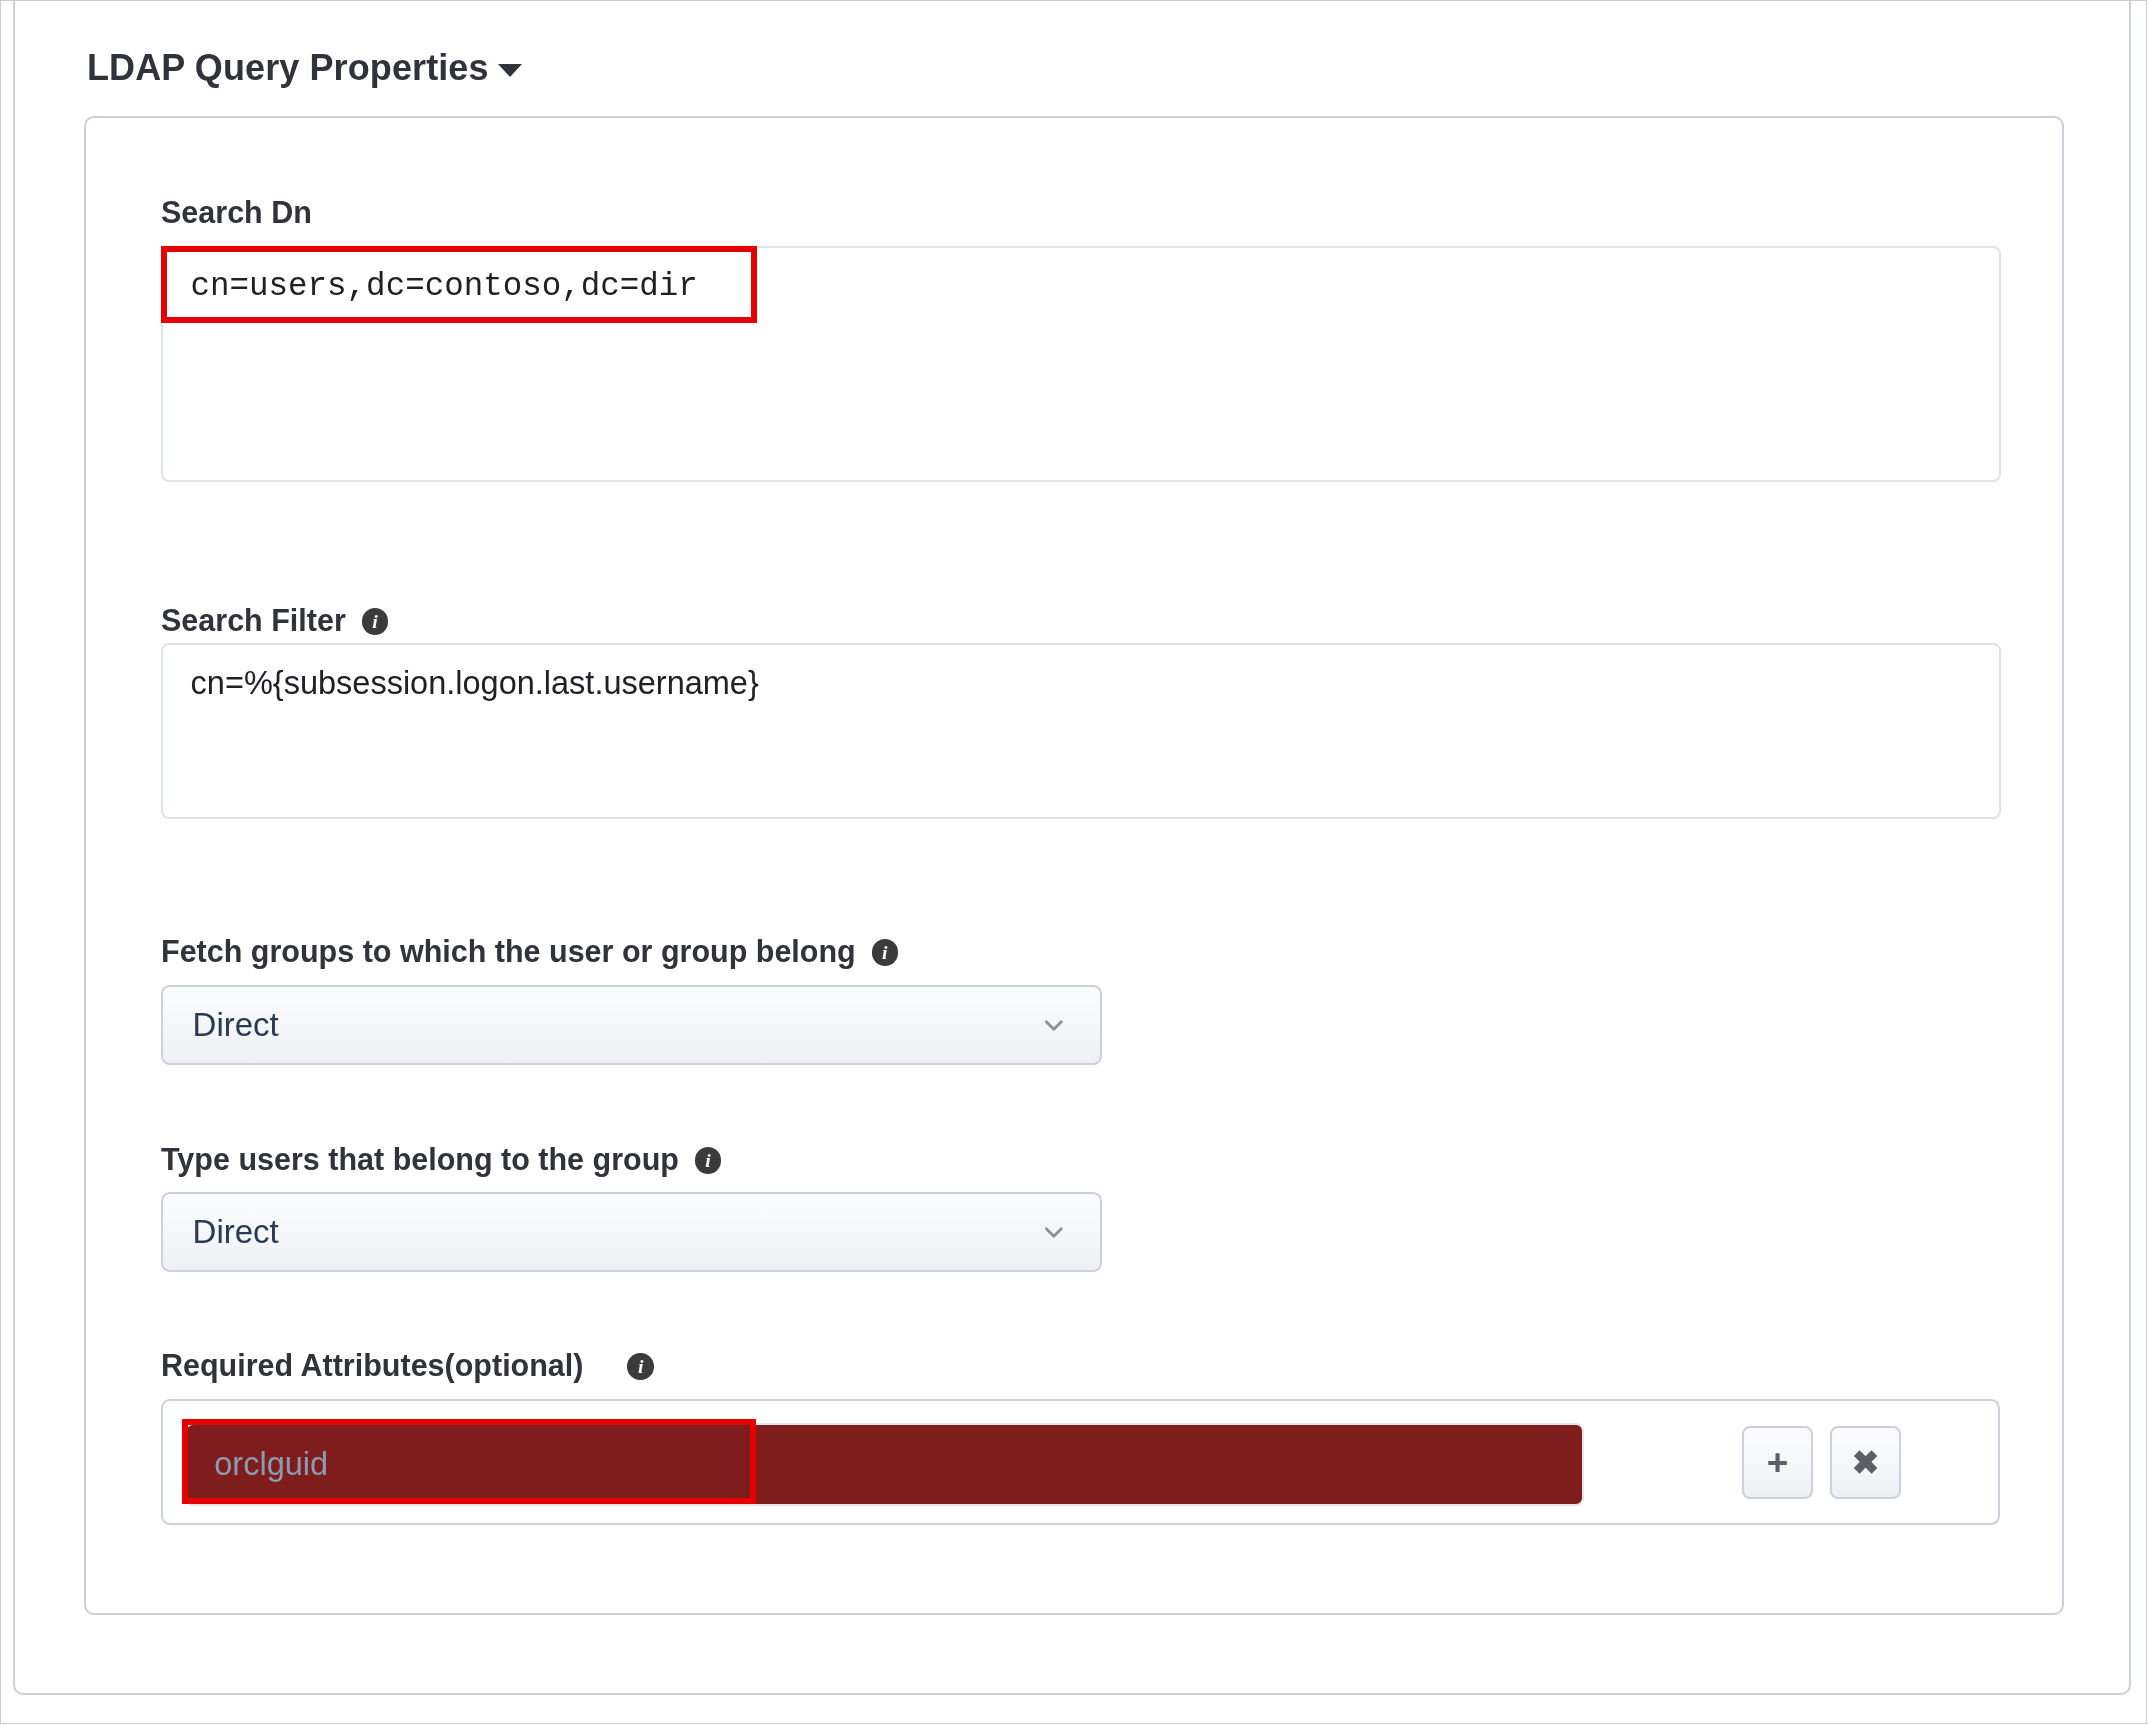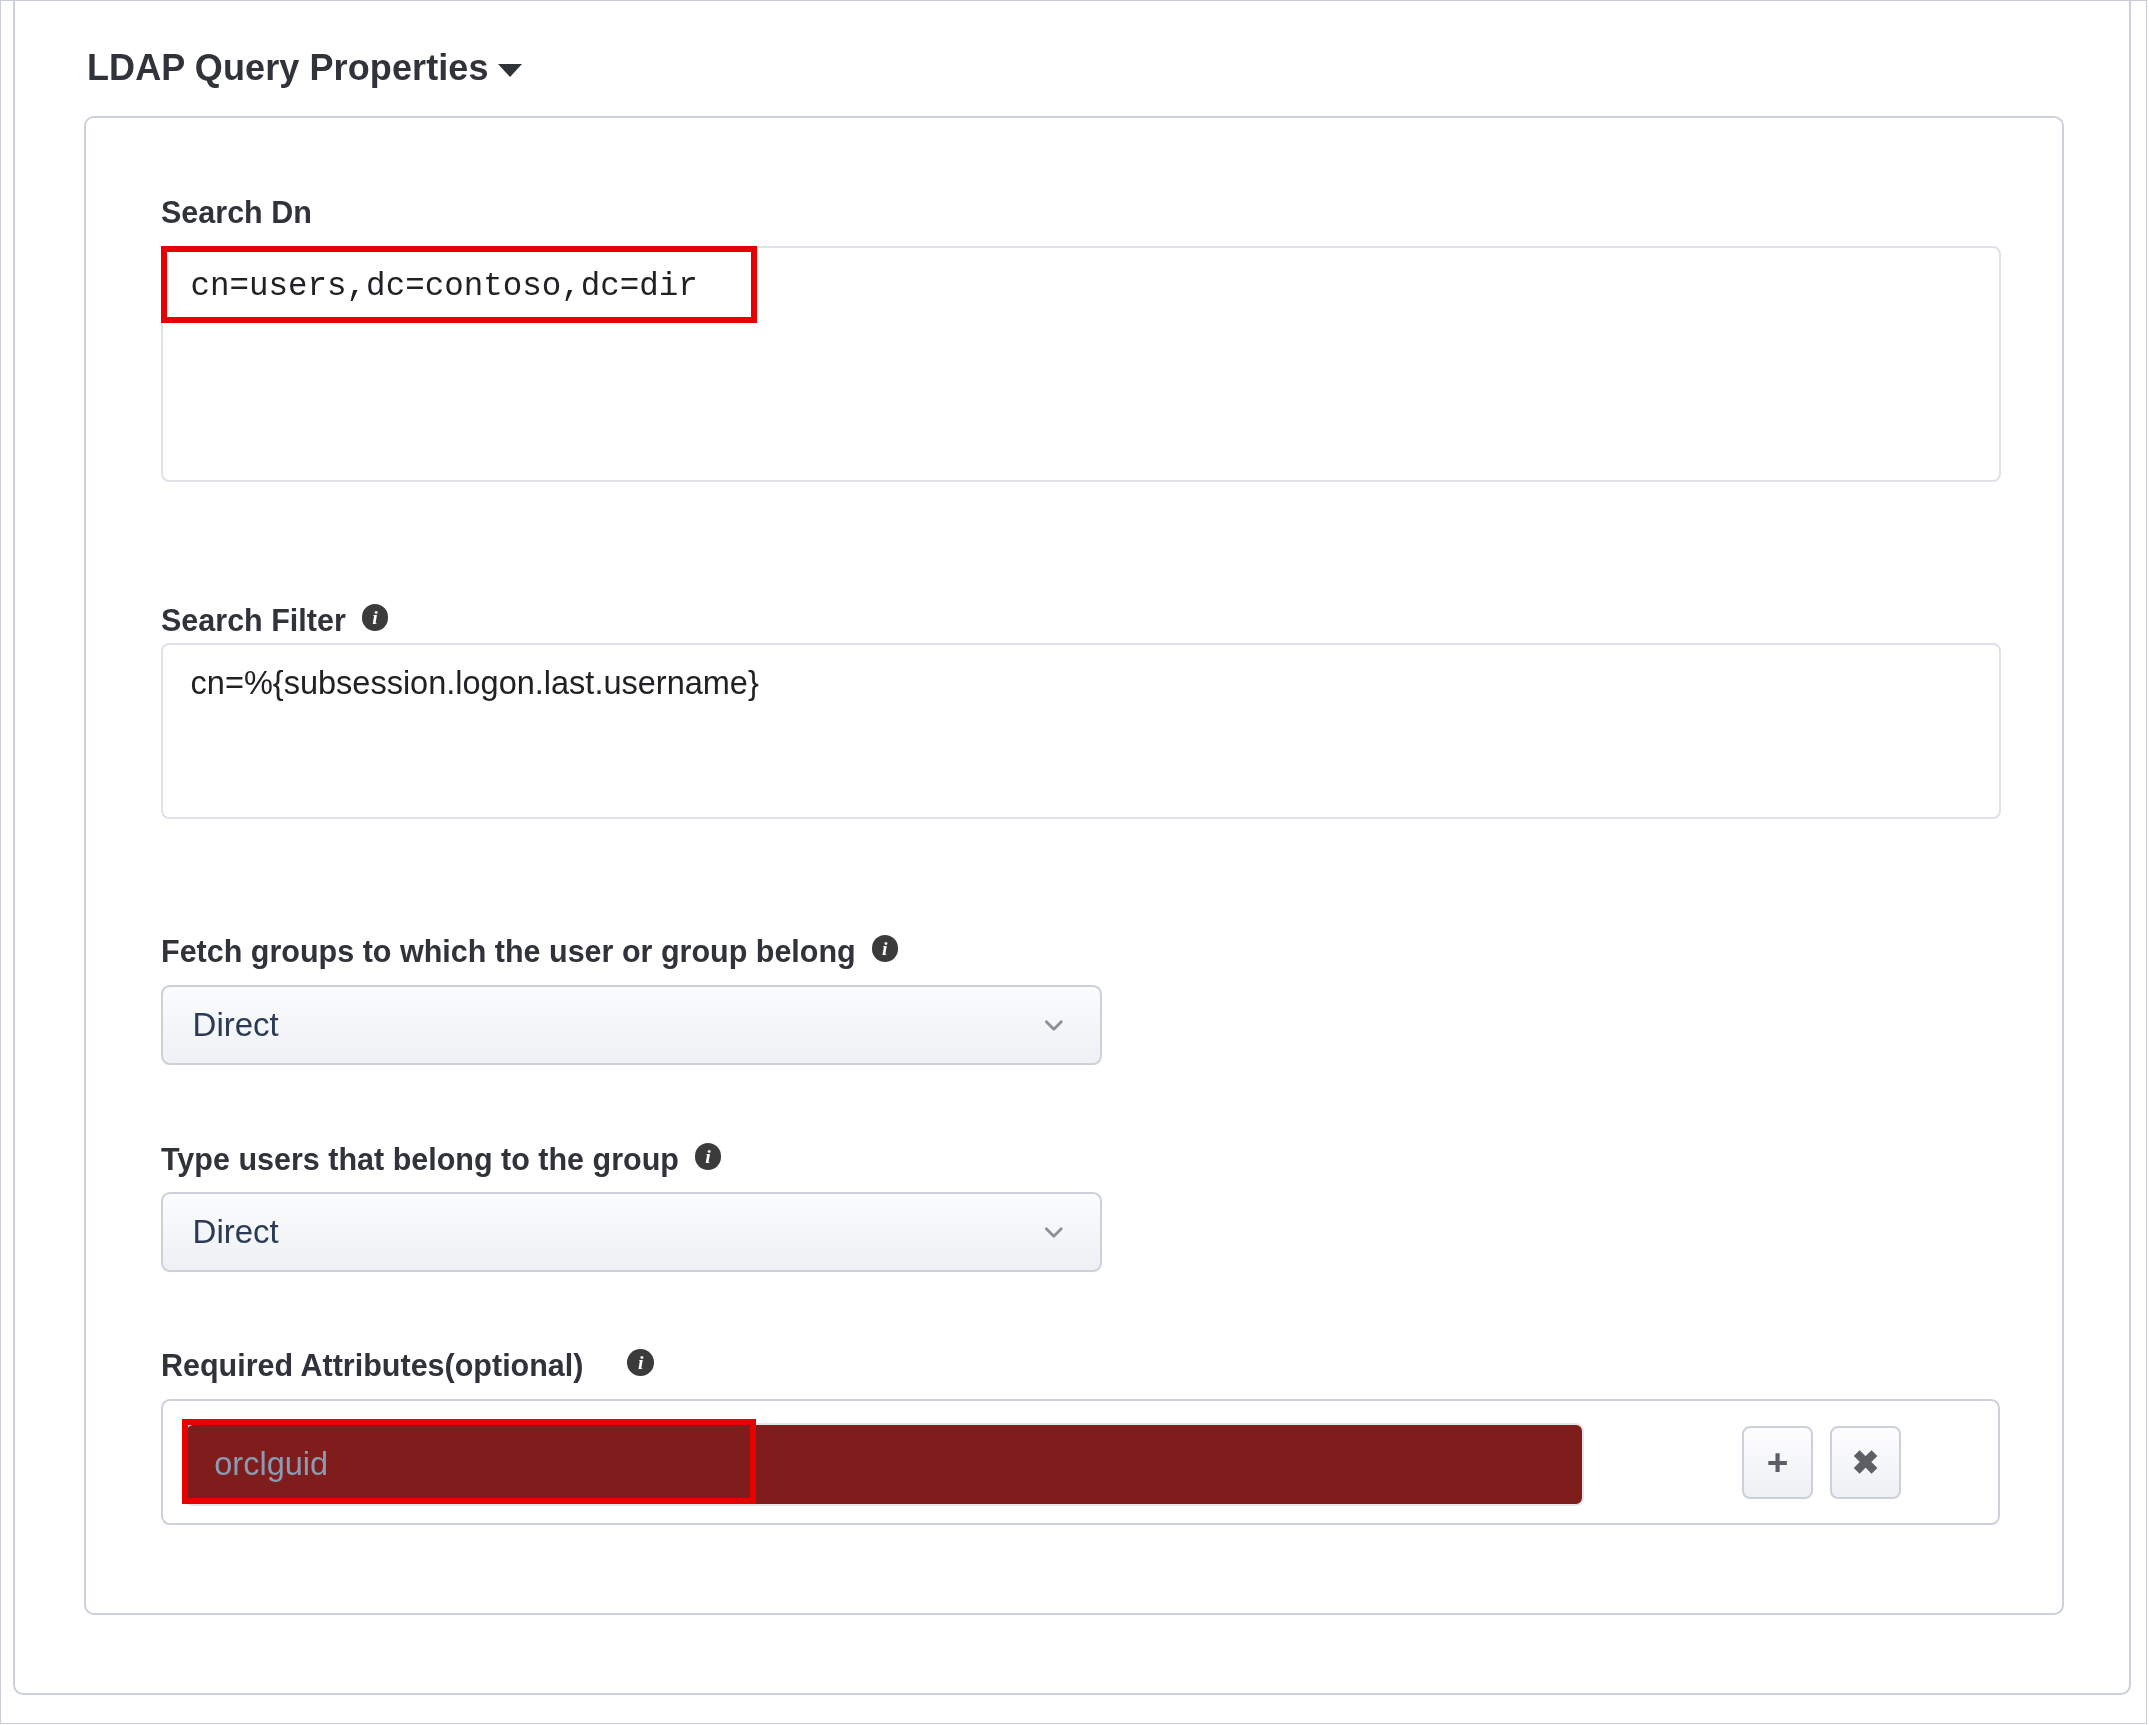--- a/index.html
+++ b/index.html
@@ -83,20 +83,21 @@
     box-sizing: border-box;
     background: #ffffff;
   }
 
   .field-label {
     position: absolute;
     font-size: 30.5px;
     font-weight: bold;
     color: #31333b;
     display: flex;
+    align-items: center;
     gap: 15.8px;
     white-space: nowrap;
   }
 
   .info-icon {
     display: inline-block;
     width: 26.6px;
     height: 26.6px;
     border-radius: 50%;
     background: #3b3b3b;

